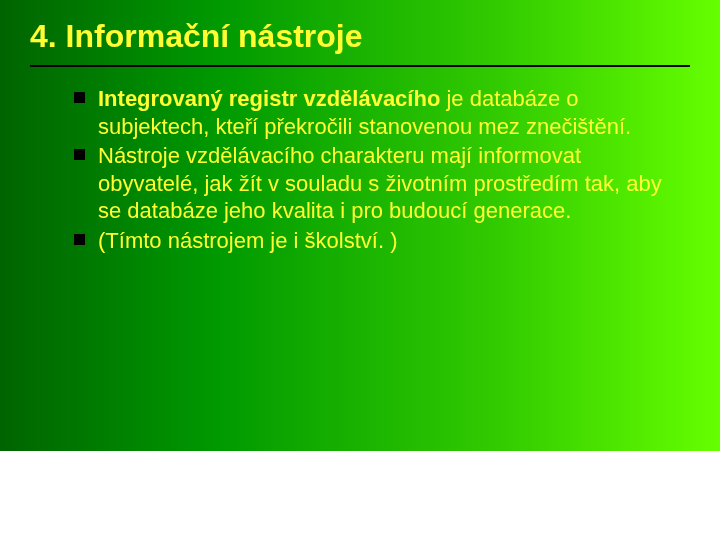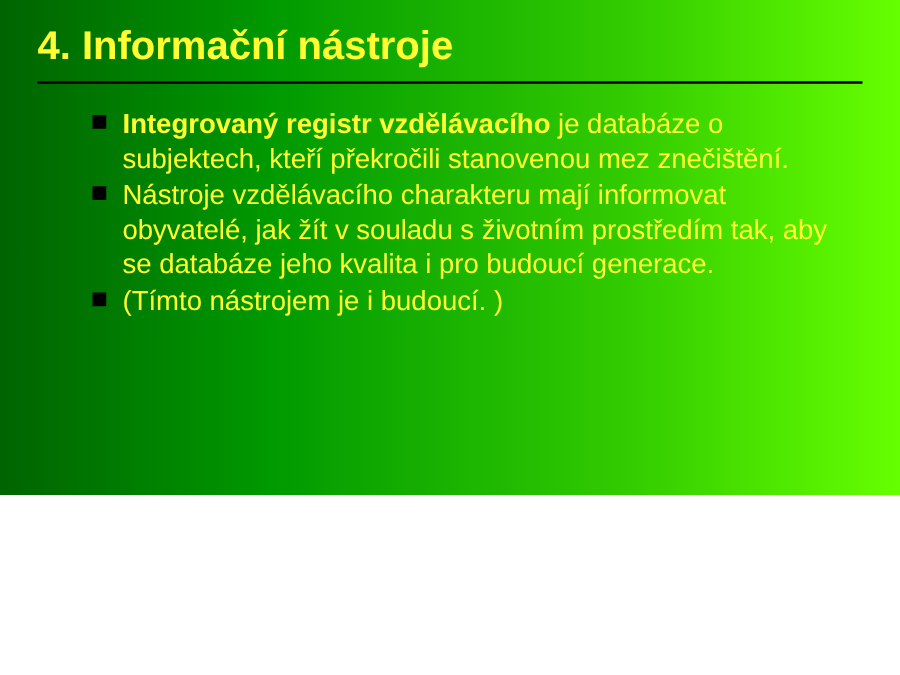--- a/index.html
+++ b/index.html
@@ -5,21 +5,21 @@
   html, body {
     margin: 0;
     padding: 0;
     width: 720px;
     height: 540px;
     overflow: hidden;
     font-family: Arial, Helvetica, sans-serif;
   }
   .slide {
     width: 720px;
-    height: 396px;
+    height: 451px;
     background: linear-gradient(to right, #006400 0%, #009900 30%, #33cc00 70%, #66ff00 100%);
     position: relative;
     box-sizing: border-box;
   }
   .title {
     position: absolute;
     top: 18px;
     left: 30px;
     right: 30px;
     font-size: 32px;
@@ -65,17 +65,17 @@
   <div class="title">4. Informační nástroje</div>
   <div class="content">
     <ul class="bullets">
       <li>
         <span class="bold">Integrovaný registr vzdělávacího</span><span> je databáze o subjektech, kteří překročili stanovenou mez znečištění.</span>
       </li>
       <li>
         <span class="bold"></span><span>Nástroje vzdělávacího charakteru mají informovat obyvatelé, jak žít v souladu s životním prostředím tak, aby se databáze jeho kvalita i pro budoucí generace.</span>
       </li>
       <li>
-        <span class="bold"></span><span>(Tímto nástrojem je i budoucí. )</span>
+        <span class="bold"></span><span>(Tímto nástrojem je i školství. )</span>
       </li>
     </ul>
   </div>
 </div>
 
 </body></html>

